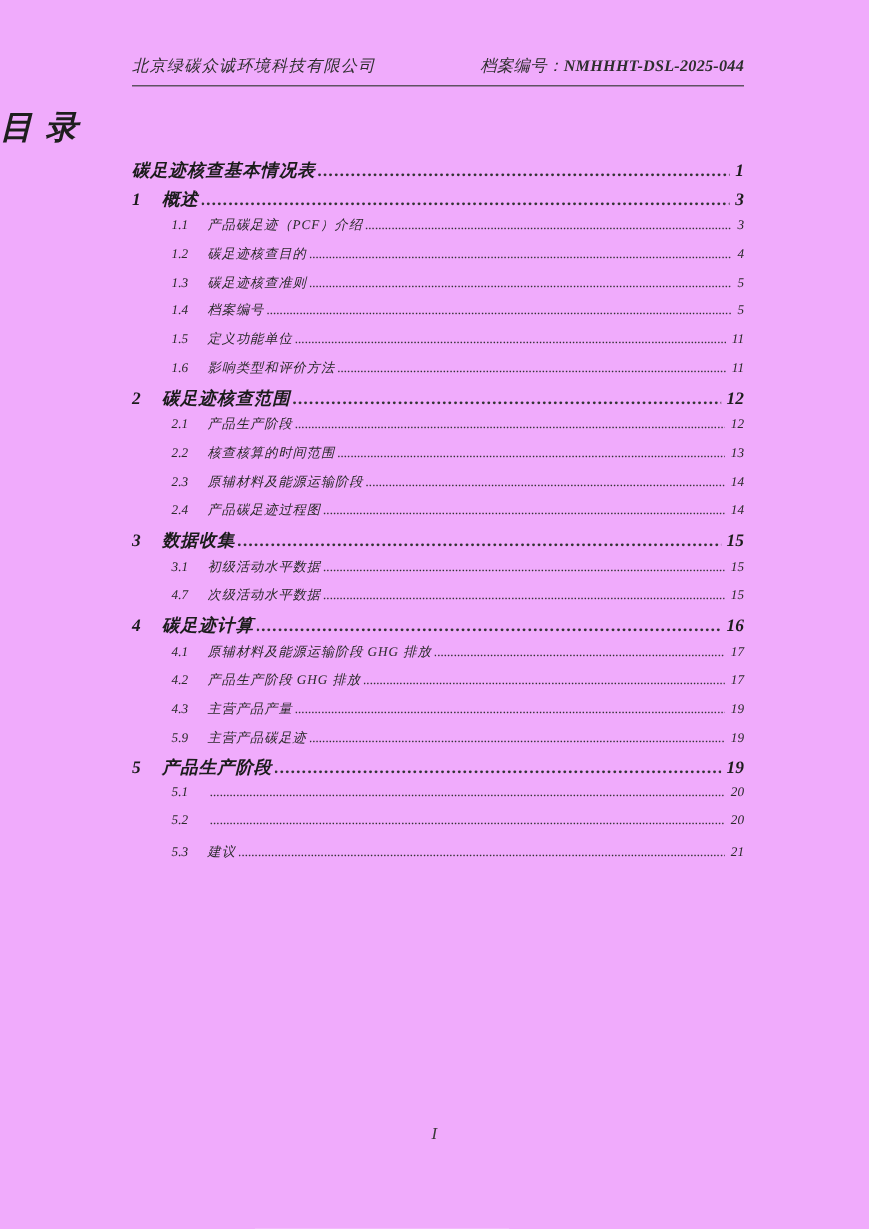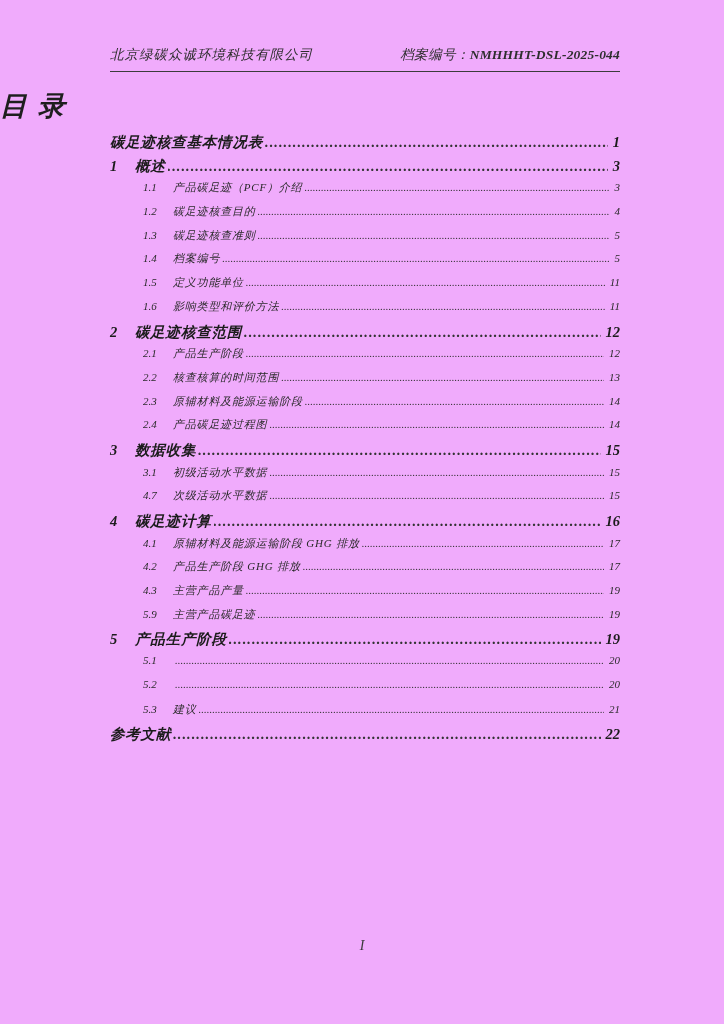--- a/index.html
+++ b/index.html
@@ -272,23 +272,17 @@
     <span class="toc-num">5.2</span>
     <span class="toc-dots"></span>
     <span class="toc-page">20</span>
   </div>
       <div class="toc-row level-2">
     <span class="toc-num">5.3</span>
     <span class="toc-title">建议</span>
     <span class="toc-dots"></span>
     <span class="toc-page">21</span>
   </div>
-      <div class="toc-row level-0 bold">
-
-    <span class="toc-title">参考文献</span>
-    <span class="toc-dots"></span>
-    <span class="toc-page">22</span>
-  </div>
     </div>
 
   <div class="page-footer">I</div>
 
 </div>
 
 </body></html>

